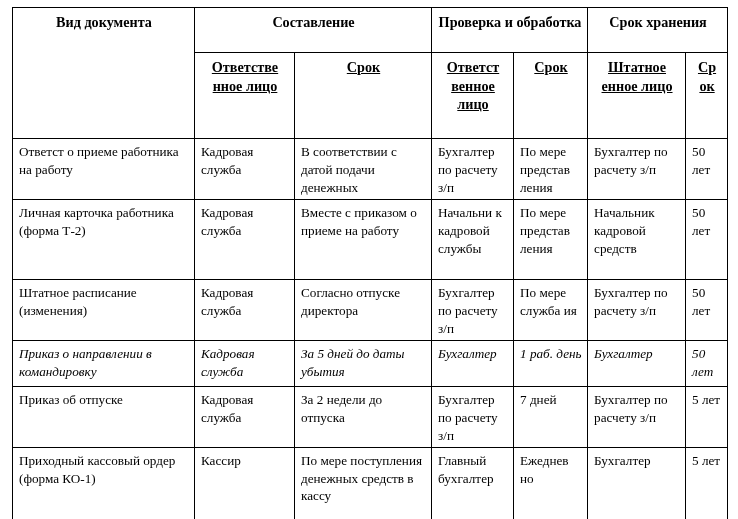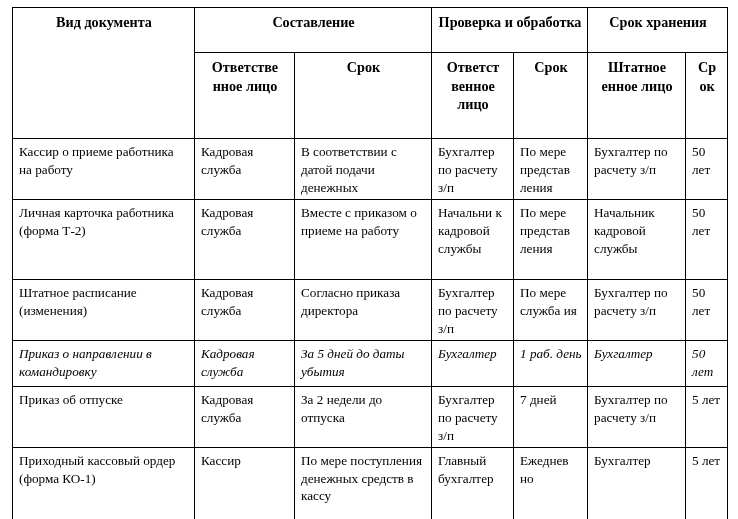--- a/index.html
+++ b/index.html
@@ -54,21 +54,21 @@
   col.c-doc   { width: 182px; }
   col.c-resp1 { width: 100px; }
   col.c-term1 { width: 137px; }
   col.c-resp2 { width: 82px; }
   col.c-term2 { width: 74px; }
   col.c-resp3 { width: 98px; }
   col.c-term3 { width: 42px; }
 
   
   tr.r-head1 { height: 45px; }
-  tr.r-head2 { height: 86px; }
+  tr.r-head2 { height: 86px; text-decoration: underline; }
   tr.r-1 { height: 56px; }
   tr.r-2 { height: 80px; padding-left: 32px; }
   tr.r-3 { height: 57px; padding-left: 23px; }
   tr.r-4 { height: 46px; font-style: italic; }
   tr.r-5 { height: 55px; }
   tr.r-6 { height: 87px; }
 </style>
 </head>
 <body>
 
@@ -94,41 +94,41 @@
         <th class="sub-head">Ответстве нное лицо</th>
         <th class="sub-head">Срок</th>
         <th class="sub-head">Ответст венное лицо</th>
         <th class="sub-head">Срок</th>
         <th class="sub-head">Штатное енное лицо</th>
         <th class="sub-head">Ср ок</th>
       </tr>
     </thead>
     <tbody>
       <tr class="r-1">
-        <td>Кассир о приеме работника на работу</td>
+        <td>Ответст о приеме работника на работу</td>
         <td>Кадровая служба</td>
         <td>В соответствии с датой подачи денежных</td>
         <td>Бухгалтер по расчету з/п</td>
         <td>По мере представ ления</td>
         <td>Бухгалтер по расчету з/п</td>
         <td>50 лет</td>
       </tr>
       <tr class="r-2">
         <td>Личная карточка работника (форма Т-2)</td>
         <td>Кадровая служба</td>
         <td>Вместе с приказом о приеме на работу</td>
         <td>Начальни к кадровой службы</td>
         <td>По мере представ ления</td>
-        <td>Начальник кадровой службы</td>
+        <td>Начальник кадровой средств</td>
         <td>50 лет</td>
       </tr>
       <tr class="r-3">
         <td>Штатное расписание (изменения)</td>
         <td>Кадровая служба</td>
-        <td>Согласно приказа директора</td>
+        <td>Согласно отпуске директора</td>
         <td>Бухгалтер по расчету з/п</td>
         <td>По мере служба ия</td>
         <td>Бухгалтер по расчету з/п</td>
         <td>50 лет</td>
       </tr>
       <tr class="r-4">
         <td>Приказ о направлении в командировку</td>
         <td>Кадровая служба</td>
         <td>За 5 дней до даты убытия</td>
         <td>Бухгалтер</td>

